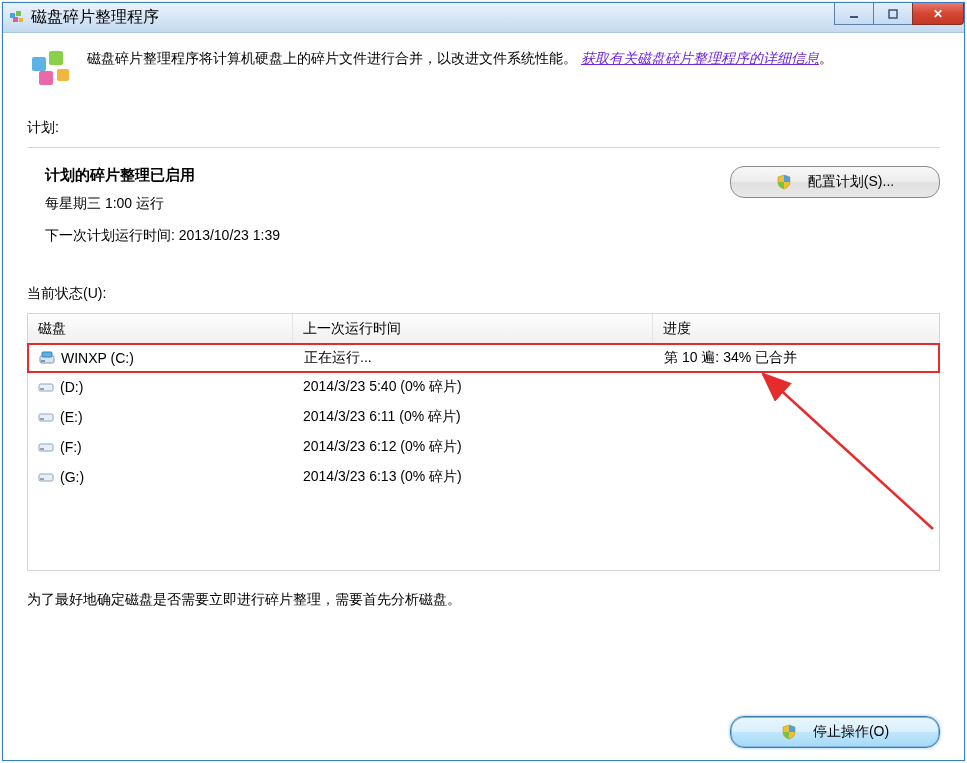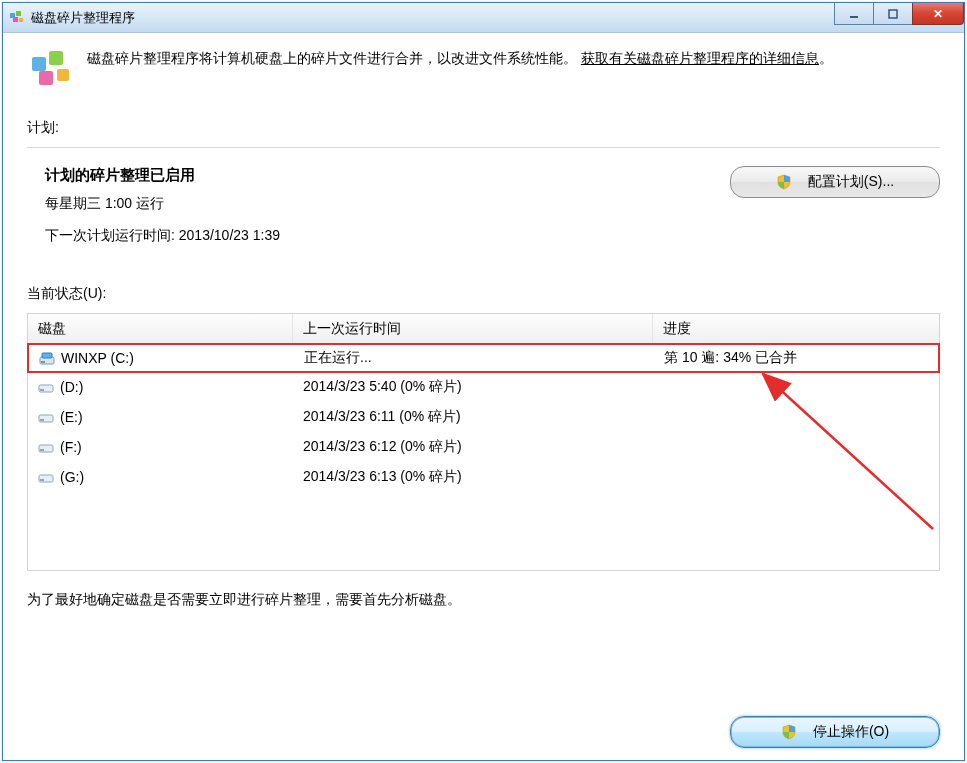--- a/index.html
+++ b/index.html
@@ -30,21 +30,21 @@
     display: flex;
     align-items: center;
     padding-left: 6px;
     position: relative;
   }
   .titlebar .app-icon {
     width: 16px; height: 16px;
     margin-right: 6px;
   }
   .titlebar .title-text {
-    font-size: 13px;
+    font-size: 16px;
     color: #000;
   }
   .win-controls {
     position: absolute;
     right: 0;
     top: 0;
     display: flex;
     height: 22px;
   }
   .win-btn {
@@ -75,21 +75,21 @@
     position: relative;
   }
   .intro {
     display: flex;
     gap: 12px;
     align-items: flex-start;
     margin-bottom: 24px;
   }
   .intro-icon { width: 48px; height: 48px; flex-shrink: 0; }
   .intro-text { font-size: 14px; line-height: 1.6; }
-  .intro-text a { color: #000000; text-decoration: underline; cursor: pointer; }
+  .intro-text a { color: #6d28d9; text-decoration: underline; cursor: pointer; font-style: italic; }
   .section-label { font-size: 14px; margin-bottom: 10px; }
   .schedule-row {
     display: flex;
     border-top: 1px solid #d8d8d8;
     padding-top: 18px;
     margin-bottom: 26px;
     justify-content: space-between;
     align-items: flex-start;
   }
   .schedule-left { padding-left: 18px; }
@@ -151,21 +151,21 @@
     align-items: center;
   }
   .tr.highlight {
     border: 2px solid #e52c2c;
     margin: -1px;
     position: relative;
     z-index: 2;
     background: #fff;
   }
   .td { padding: 0 10px; display: flex; align-items: center; gap: 6px; }
-  .td.col1 { width: 265px; align-items: flex-end; }
+  .td.col1 { width: 265px; }
   .td.col2 { width: 360px; }
   .td.col3 { flex: 1; }
   .drive-icon { width: 16px; height: 14px; }
   .arrow-annotation {
     position: absolute;
     pointer-events: none;
     z-index: 5;
   }
   .footer-btn-row {
     position: absolute;

